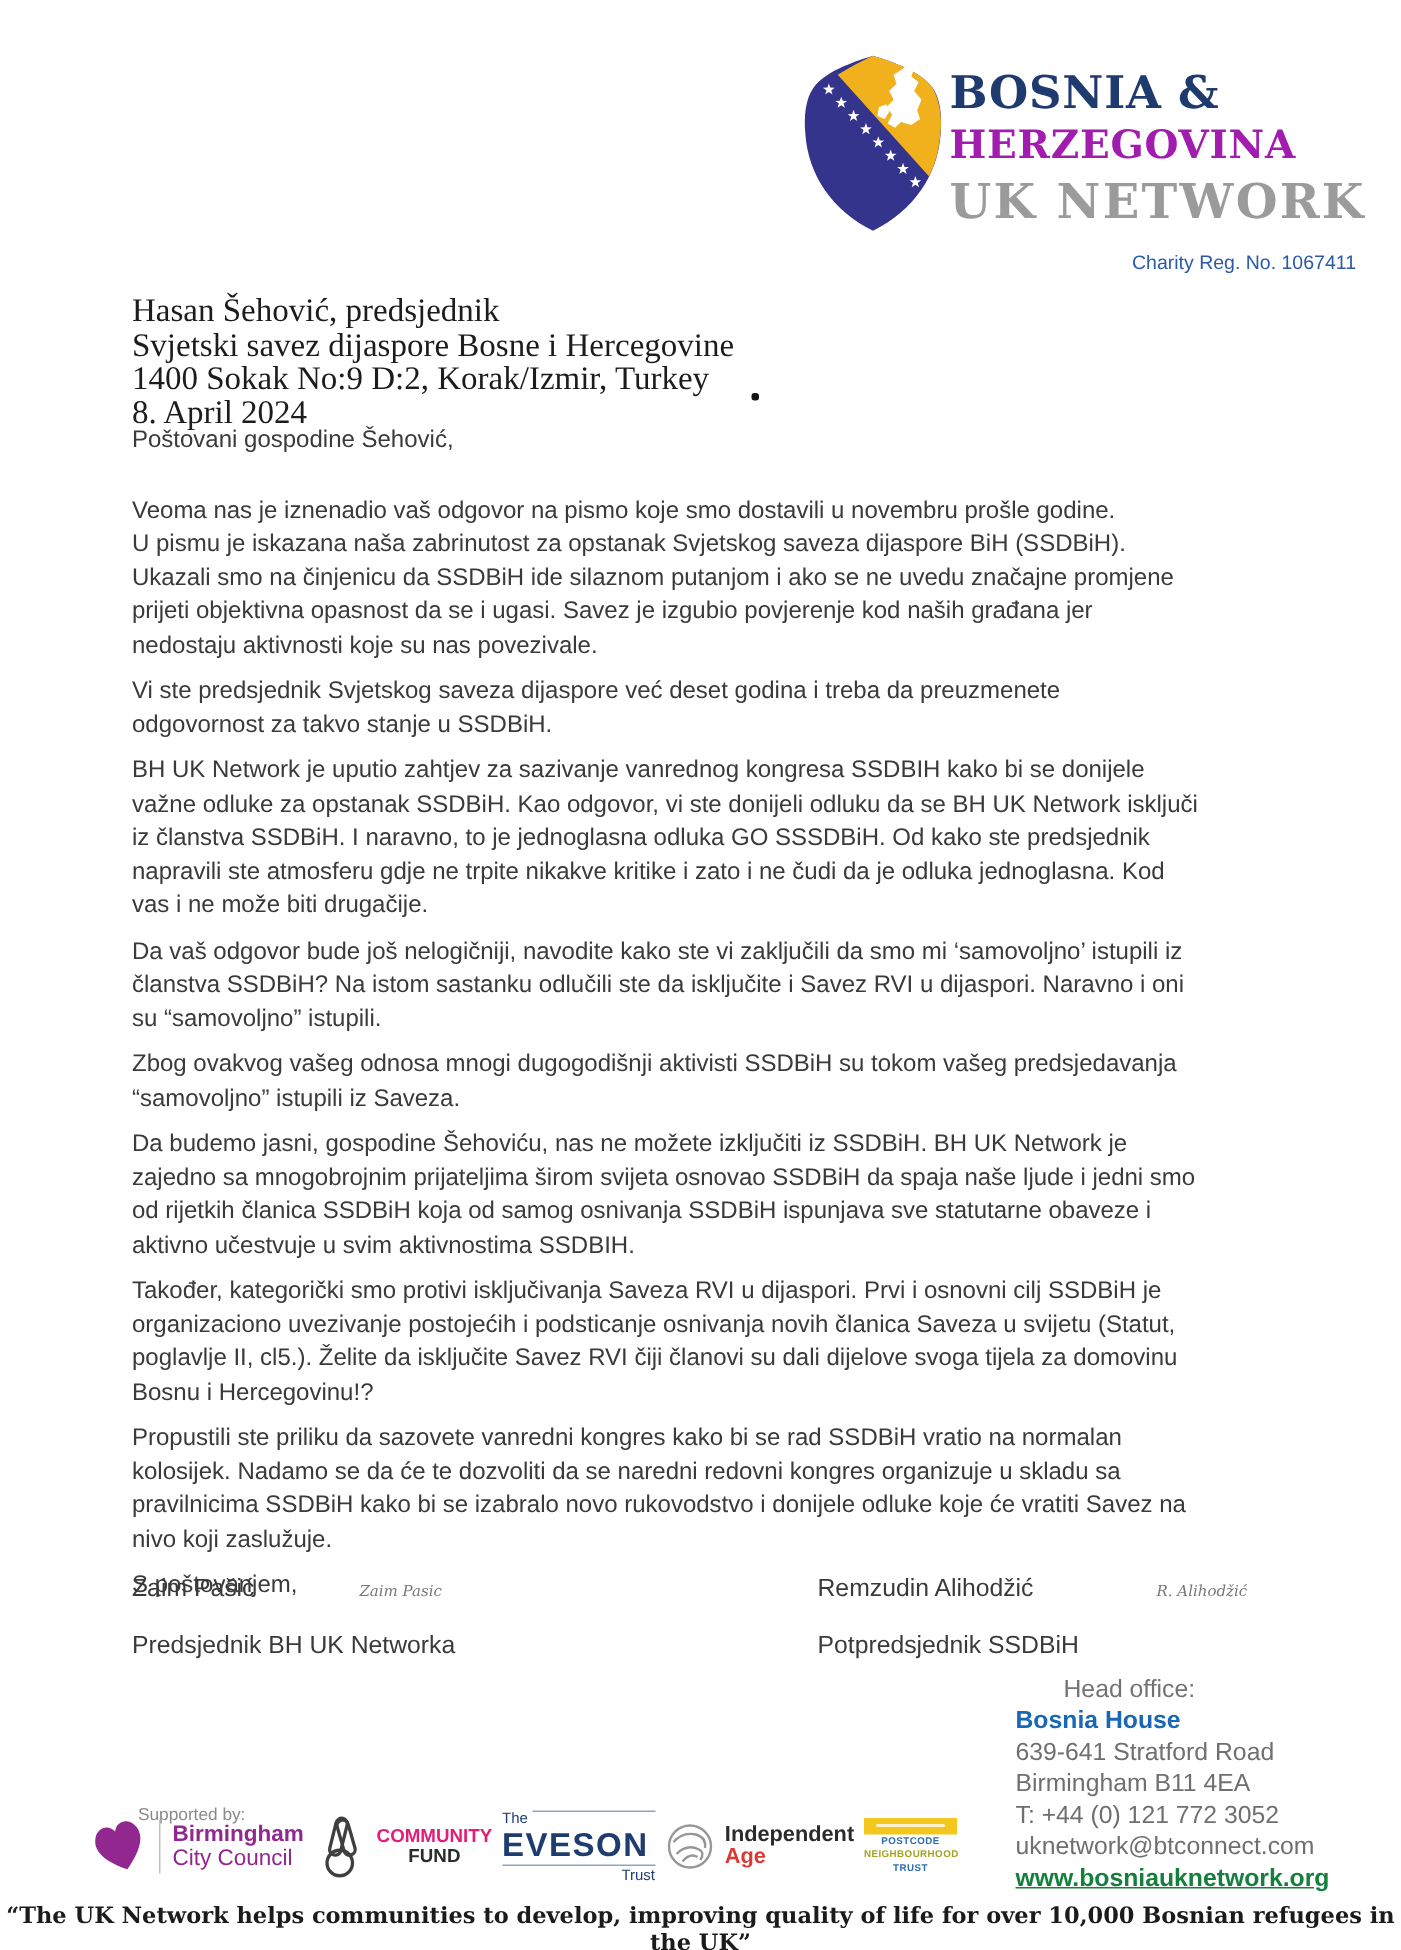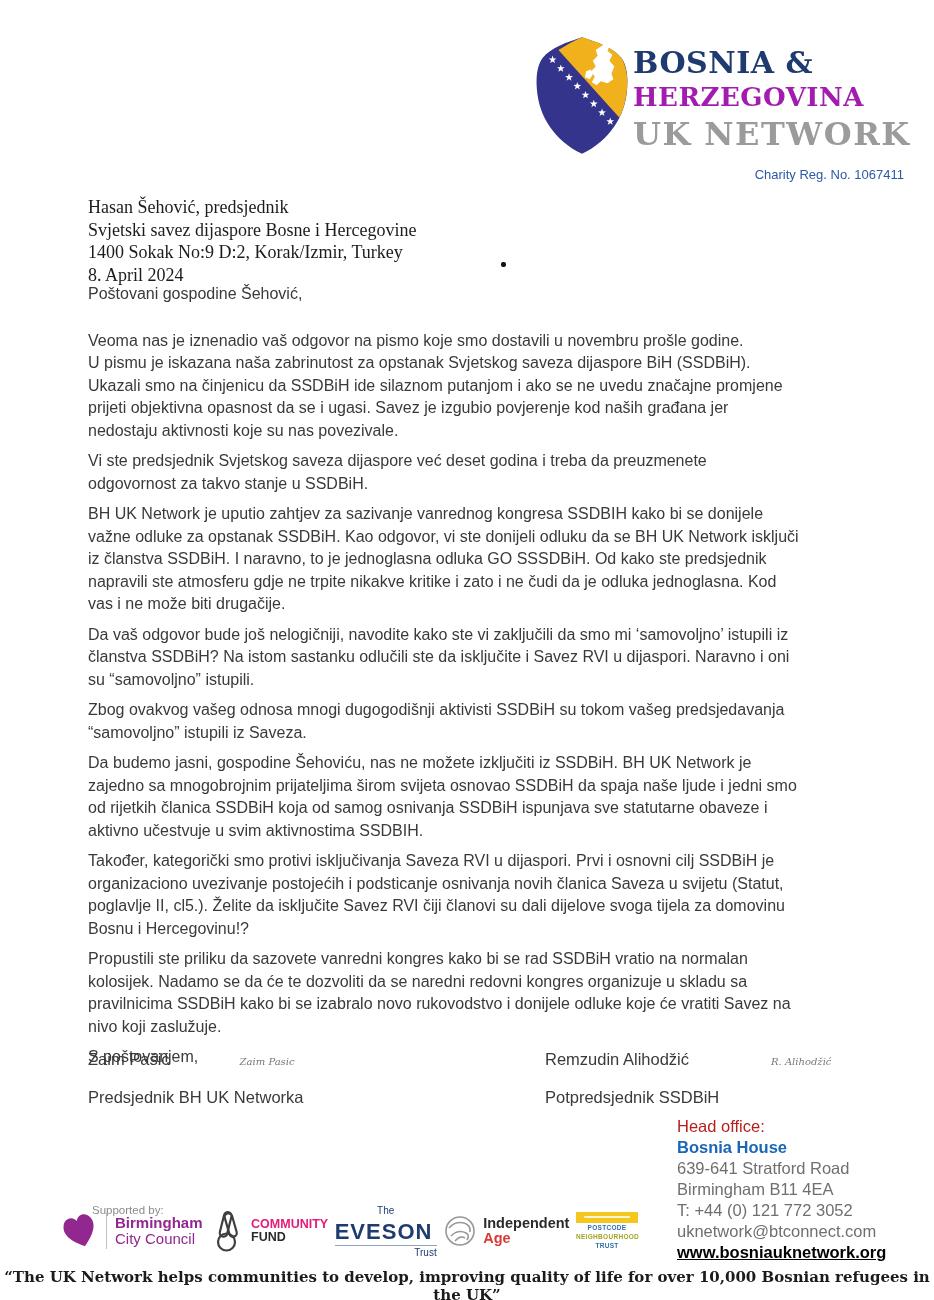--- a/index.html
+++ b/index.html
@@ -15,21 +15,21 @@
   .logo-text { padding-top:12px; font-family:"DejaVu Serif", serif; font-weight:bold; }
   .logo-line1 { font-size:30px; line-height:35px; color:#1e3a6e; letter-spacing:.5px; }
   .logo-line2 { font-size:26px; line-height:35px; color:#a21caf; letter-spacing:.5px; }
   .logo-line3 { font-size:32px; line-height:38px; color:#9b9b9b; letter-spacing:1.5px; }
 
   .charity-reg { position:absolute; right:30px; top:167px; font-size:13px; color:#2b5aa7; }
 
   
   .recipient {
     position:absolute; left:88px; top:196px;
-    font-family:"Liberation Serif", serif; font-size:18px; line-height:22.5px;
+    font-family:"Liberation Serif", serif; font-size:22px; line-height:22.5px;
     color:#1c1c1c; white-space:pre-line;
   }
   .artifact-dot { position:absolute; left:501px; top:262px; width:5px; height:5px; border-radius:2px; background:#141414; }
 
   
   .letter { position:absolute; left:88px; top:283px; width:810px; font-size:16px; line-height:22.5px; color:#3a3a3a; }
   .letter p { margin:0 0 8px 0; white-space:pre-line; }
   .letter .salutation { margin-bottom:24px; }
   .letter .closing { margin:0; }
 
@@ -38,41 +38,41 @@
   .sig-row { display:flex; }
   .sig-col-left { width:457px; display:flex; align-items:baseline; }
   .sig-col-right { flex:1; display:flex; align-items:baseline; }
   .sig-script { font-family:"DejaVu Serif", serif; font-style:italic; font-size:10px; color:#777; }
   .sig-col-left .sig-script { margin-left:70px; }
   .sig-col-right .sig-script { margin-left:82px; }
   .sig-titles { margin-top:19px; }
 
   
   .head-office { position:absolute; left:677px; top:1116px; font-size:16.5px; line-height:21px; color:#6f6f6f; }
-  .ho-label { color:#b91c1c; }
+  .ho-label { color:#737373;margin-left:32px; }
   .ho-name { color:#1a67b4; font-weight:bold; }
-  .ho-site a { color:#000000; font-weight:bold; text-decoration:underline; }
+  .ho-site a { color:#15803d; font-weight:bold; text-decoration:underline; }
 
   
   .supported-by { position:absolute; left:92px; top:1204px; font-size:11.5px; color:#8a8a8a; }
   .logos { position:absolute; left:60px; top:1198px; width:578px; height:66px;
            display:flex; align-items:center; justify-content:space-between; }
 
   .bcc { display:flex; align-items:center; }
   .bcc-divider { width:1px; height:36px; background:#c0c0c0; margin:0 8px 0 6px; }
   .bcc-text { color:#92278f; font-size:15px; line-height:16.5px; }
   .bcc-text .b1 { font-weight:bold; }
 
   .cfund { display:flex; align-items:center; gap:6px; }
-  .cfund-text { font-size:12.5px; line-height:13.5px; font-weight:bold; }
+  .cfund-text { font-size:12.5px; line-height:13.5px; font-weight:bold;text-align:center; }
   .cfund-text .c1 { color:#e31c79; }
   .cfund-text .c2 { color:#2b2b2b; }
 
   .eveson { width:102px; color:#1e3c6e; }
-  .ev-top { display:flex; align-items:center; font-size:10px;flex-direction:column; }
+  .ev-top { display:flex; align-items:flex-start; font-size:10px; }
   .ev-top-line { flex:1; border-bottom:1px solid #8ea4c4; margin-left:3px; margin-bottom:3px; }
   .ev-main { font-size:22px; font-weight:bold; letter-spacing:1px; line-height:23px; border-bottom:1px solid #8ea4c4; padding-bottom:2px; }
   .ev-trust { text-align:right; font-size:10px; margin-top:1px; }
 
   .iage { display:flex; align-items:center; gap:6px; }
   .iage-text { font-size:14.5px; line-height:15.5px; font-weight:bold; }
   .iage-text .i1 { color:#2b2b2b; }
   .iage-text .i2 { color:#d93a35; }
 
   .postcode { width:62px; text-align:center; background:#fff; }

